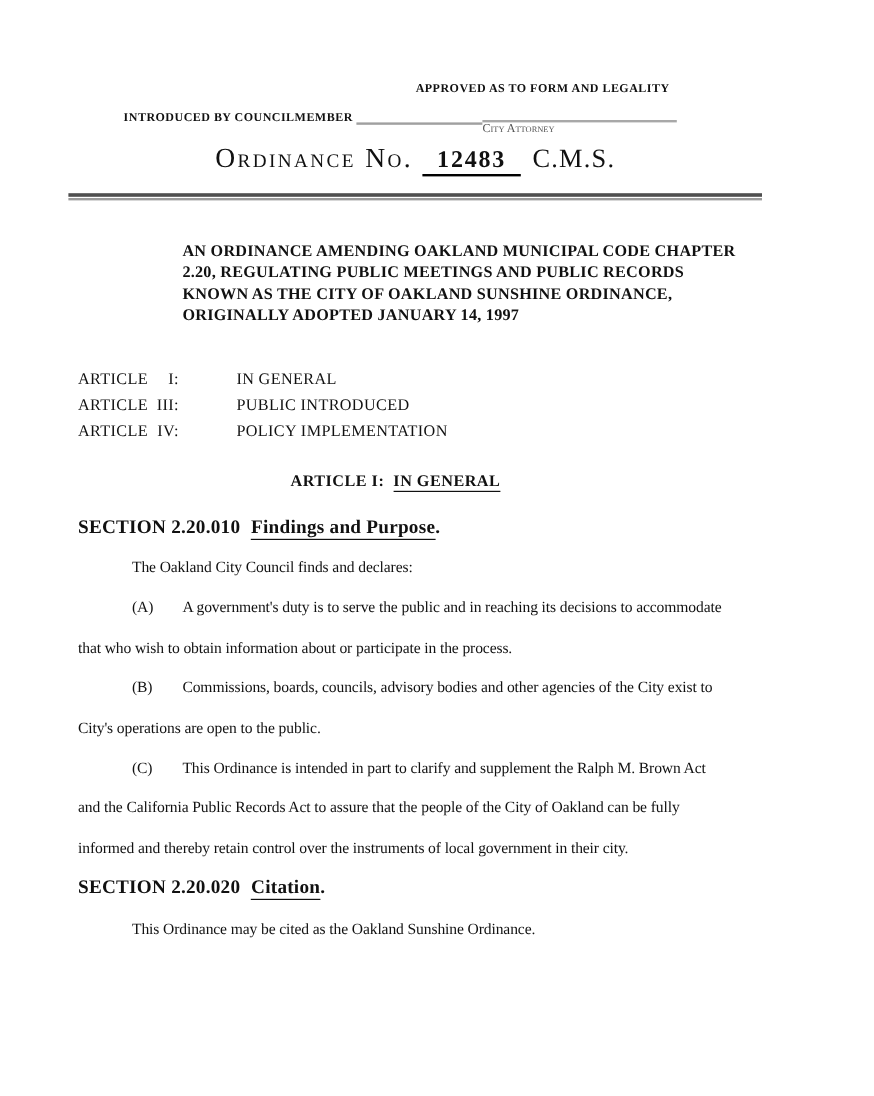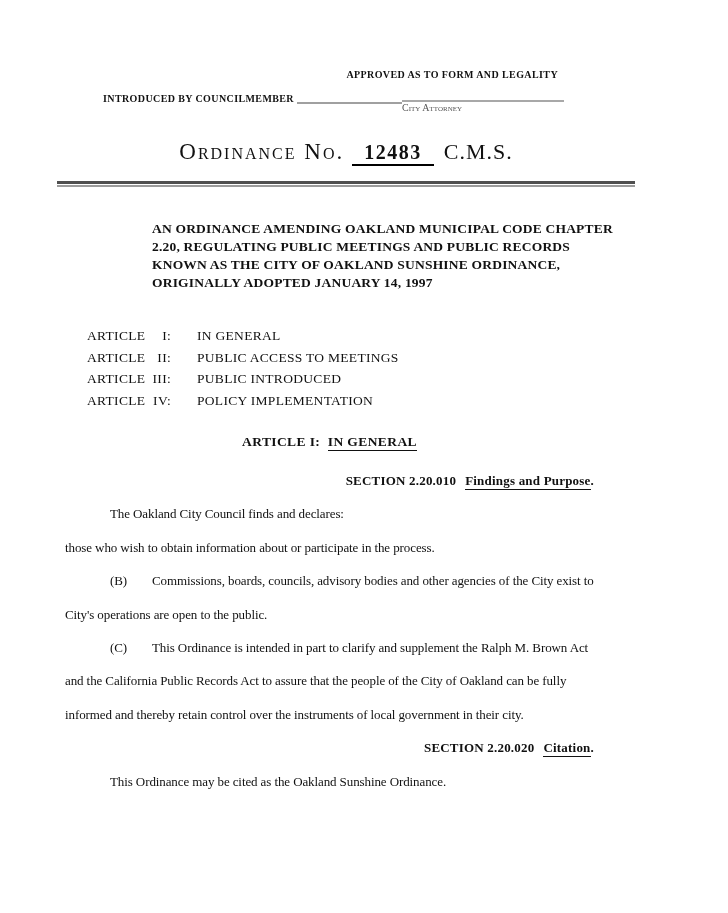--- a/index.html
+++ b/index.html
@@ -61,21 +61,21 @@
     font-size: 10px;
     color: #555555;
     padding-right: 14px;
     line-height: 12px;
     white-space: pre;
   }
 
   
   .title-rule-width { margin-left: -8px; width: 578px; }
   .title-row {
-    margin-top: 24px;
+    margin-top: 4px;
     height: 30px;
     text-align: center;
     white-space: pre;
   }
   .t-prefix {
     font-variant: small-caps;
     font-size: 23px;
     letter-spacing: 2px;
   }
   .t-number {
@@ -105,40 +105,40 @@
     font-size: 13.5px;
     font-weight: bold;
     letter-spacing: 0.2px;
     line-height: 18px;
     white-space: pre;
   }
 
   
   .articles-list { margin-top: 33px; font-size: 13.5px; letter-spacing: 0.3px; }
   .article-row { position: relative; line-height: 21.5px; white-space: pre; }
-  .a-prefix { display: inline-block; width: 62px; margin-left: 22px; }
+  .a-prefix { display: inline-block; width: 62px; }
   .a-numeral { display: inline-block; width: 22px; text-align: right; }
   .a-title { position: absolute; left: 132px; top: 0; }
 
   
   .article-heading {
     margin-top: 22px;
     text-align: center;
     font-size: 13.5px;
     font-weight: bold;
     letter-spacing: 0.4px;
     line-height: 18px;
     white-space: pre;
   }
   .u { border-bottom: 1.5px solid #111111; padding-bottom: 1px; }
 
   
   .body-text { margin-top: 13px; font-size: 13px; letter-spacing: -0.1px; }
   .docline { line-height: 33.4px; white-space: pre; }
-  .docline.heading { font-weight: bold; font-size: 13px; letter-spacing: 0.2px; text-align: right; }
+  .docline.heading { font-weight: bold; font-size: 16px; letter-spacing: 0.2px; }
   .hgap { display: inline-block; width: 9px; }
   .indent { padding-left: 45px; }
   .plabel { display: inline-block; width: 42px; }
 </style>
 </head>
 <body>
 
 <div class="page">
 
   <div class="approved">APPROVED AS TO FORM AND LEGALITY</div>
@@ -154,34 +154,34 @@
 
   <div class="title-rule-width">
     <div class="title-row"><span class="t-prefix">Ordinance No.</span><span class="t-number">12483</span><span class="t-suffix">C.M.S.</span></div>
     <div class="double-rule"></div>
   </div>
 
   <div class="preamble">AN ORDINANCE AMENDING OAKLAND MUNICIPAL CODE CHAPTER<br>2.20, REGULATING PUBLIC MEETINGS AND PUBLIC RECORDS<br>KNOWN AS THE CITY OF OAKLAND SUNSHINE ORDINANCE,<br>ORIGINALLY ADOPTED JANUARY 14, 1997</div>
 
   <div class="articles-list">
     <div class="article-row"><span class="a-prefix">ARTICLE</span><span class="a-numeral">I:</span><span class="a-title">IN GENERAL</span></div>
-    <div class="article-row"><span class="a-prefix">ARTICLE</span><span class="a-numeral">II:</span><span class="a-title">PUBLIC ACCESS TO MEETINGS</span></div>
     <div class="article-row"><span class="a-prefix">ARTICLE</span><span class="a-numeral">III:</span><span class="a-title">PUBLIC INTRODUCED</span></div>
     <div class="article-row"><span class="a-prefix">ARTICLE</span><span class="a-numeral">IV:</span><span class="a-title">POLICY IMPLEMENTATION</span></div>
   </div>
 
   <div class="article-heading"><span>ARTICLE I:</span><span>  </span><span class="u">IN GENERAL</span></div>
 
   <div class="body-text">
 
     <div class="docline heading"><span>SECTION 2.20.010</span><span class="hgap"></span><span class="u">Findings and Purpose</span><span>.</span></div>
 
     <div class="docline indent">The Oakland City Council finds and declares:</div>
 
-    <div class="docline">those who wish to obtain information about or participate in the process.</div>
+    <div class="docline indent"><span class="plabel">(A)</span><span>A government's duty is to serve the public and in reaching its decisions to accommodate</span></div>
+    <div class="docline">that who wish to obtain information about or participate in the process.</div>
 
     <div class="docline indent"><span class="plabel">(B)</span><span>Commissions, boards, councils, advisory bodies and other agencies of the City exist to</span></div>
     <div class="docline">City's operations are open to the public.</div>
 
     <div class="docline indent"><span class="plabel">(C)</span><span>This Ordinance is intended in part to clarify and supplement the Ralph M. Brown Act</span></div>
     <div class="docline">and the California Public Records Act to assure that the people of the City of Oakland can be fully</div>
     <div class="docline">informed and thereby retain control over the instruments of local government in their city.</div>
 
     <div class="docline heading"><span>SECTION 2.20.020</span><span class="hgap"></span><span class="u">Citation</span><span>.</span></div>
 

